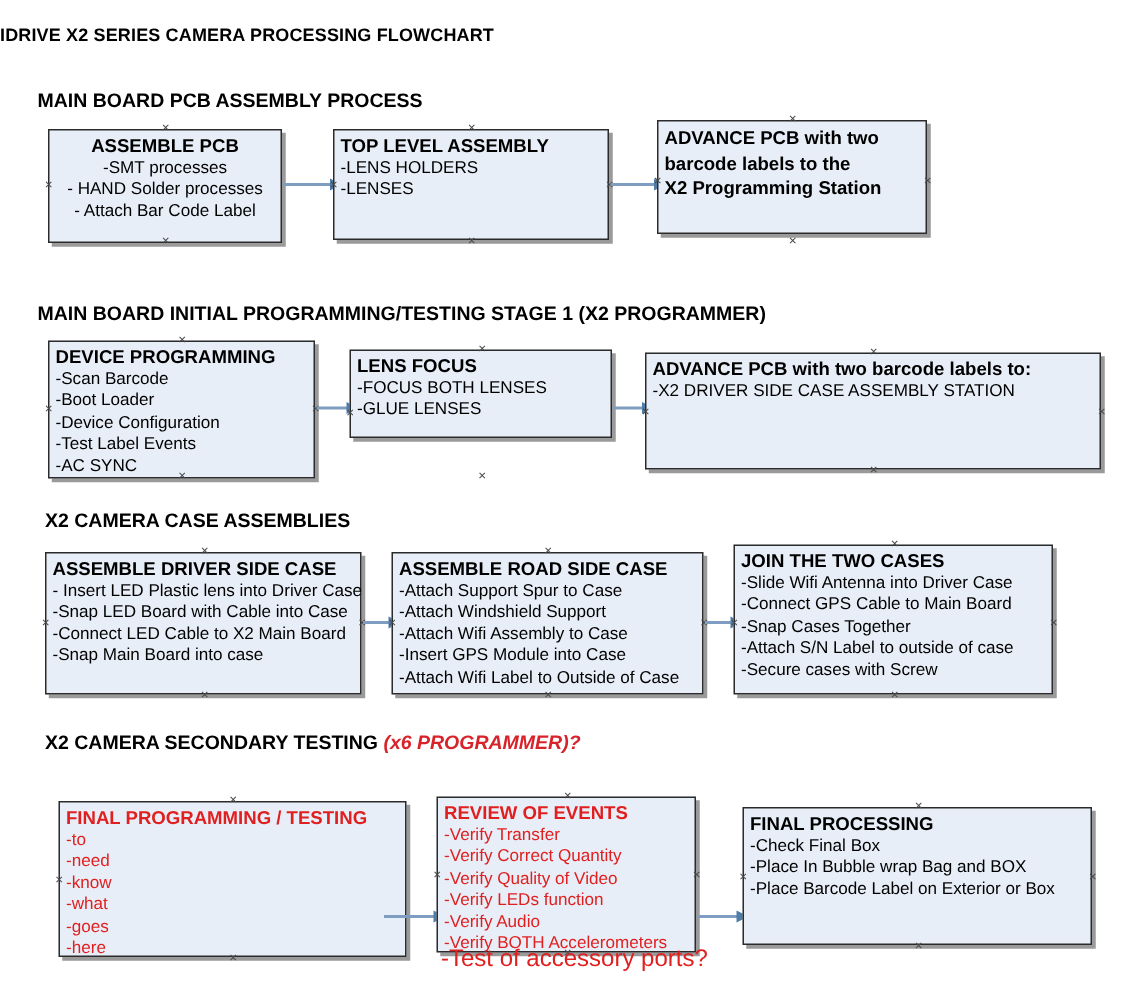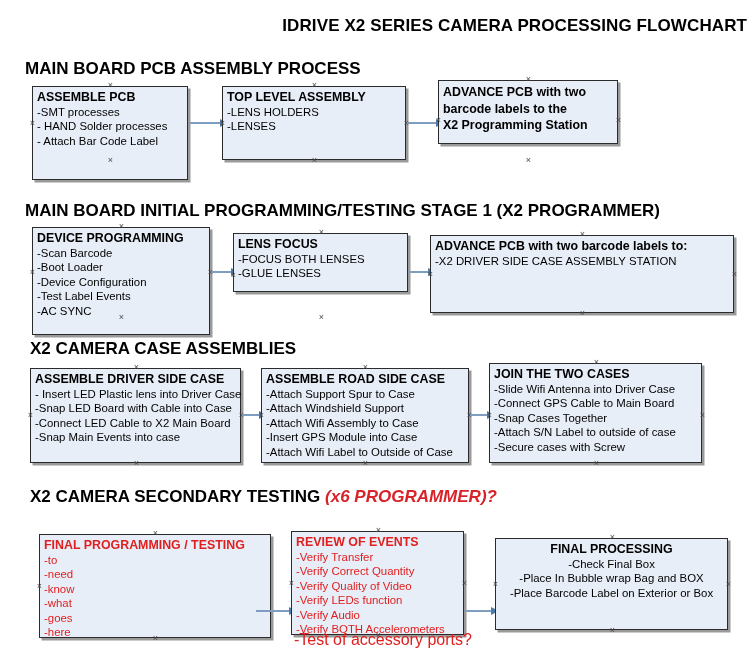--- a/index.html
+++ b/index.html
@@ -18,28 +18,28 @@
   #canvas {
     position: absolute;
     left: 0; top: 0;
     width: 747px;
     height: 662px;
   }
   .chart-title {
     position: absolute;
     left: 0; top: 16px;
     width: 747px;
-    text-align: right;
-    font-size: 17px;
+    text-align: left;
+    font-size: 12px;
     font-weight: bold;
     letter-spacing: 0.1px;
   }
   .section-title {
     position: absolute;
-    font-size: 17px;
+    font-size: 13px;
     font-weight: bold;
     white-space: nowrap;
   }
   .section-title .accent {
     color: #d8232a;
     font-style: italic;
   }
   .box {
     position: absolute;
     background: #e8eef7;
@@ -101,21 +101,21 @@
 <body>
 
 <div id="canvas">
 
   <div class="chart-title">IDRIVE X2  SERIES CAMERA PROCESSING FLOWCHART</div>
 
   <div class="section-title" style="left:25px; top:59px;">
     <span>MAIN BOARD PCB ASSEMBLY PROCESS</span>
   </div>
 
-  <div class="box" style="left:32px; top:86px; width:156px; height:94px;">
+  <div class="box" style="left:32px; top:86px; width:156px; height:76px;text-align:center;">
     <div class="box-head">ASSEMBLE PCB</div>
     <div class="box-line">-SMT processes</div>
     <div class="box-line">- HAND Solder processes</div>
     <div class="box-line">- Attach Bar Code Label</div>
     <div class="handle" style="left:-4px; top:33px;"></div>
     <div class="handle" style="left:74px; top:-5px;"></div>
     <div class="handle" style="left:74px; top:70px;"></div>
   </div>
 
   <div class="connector" style="left:189px; top:122px; width:32px;">
@@ -129,35 +129,35 @@
     <div class="handle" style="left:-4px; top:33px;"></div>
     <div class="handle" style="left:88px; top:-5px;"></div>
     <div class="handle" style="left:88px; top:70px;"></div>
     <div class="handle" style="left:180px; top:33px;"></div>
   </div>
 
   <div class="connector" style="left:407px; top:122px; width:30px;">
     <span class="arrowhead"></span>
   </div>
 
-  <div class="box multi-head" style="left:438px; top:80px; width:180px; height:64px;">
+  <div class="box multi-head" style="left:438px; top:80px; width:180px; height:76px;">
     <div class="box-head">ADVANCE PCB with two</div>
     <div class="box-head">barcode labels to the</div>
     <div class="box-head"> X2 Programming Station</div>
     <div class="handle" style="left:-4px; top:36px;"></div>
     <div class="handle" style="left:86px; top:-5px;"></div>
     <div class="handle" style="left:86px; top:76px;"></div>
     <div class="handle" style="left:176px; top:36px;"></div>
   </div>
 
   <div class="section-title" style="left:25px; top:201px;">
     <span>MAIN BOARD INITIAL PROGRAMMING/TESTING STAGE 1 (X2 PROGRAMMER)</span>
   </div>
 
-  <div class="box" style="left:32px; top:227px; width:178px; height:108px;">
+  <div class="box" style="left:32px; top:227px; width:178px; height:92px;">
     <div class="box-head">DEVICE PROGRAMMING</div>
     <div class="box-line">-Scan Barcode</div>
     <div class="box-line">-Boot Loader</div>
     <div class="box-line">-Device Configuration</div>
     <div class="box-line">-Test Label Events</div>
     <div class="box-line">-AC SYNC</div>
     <div class="handle" style="left:-4px; top:41px;"></div>
     <div class="handle" style="left:85px; top:-5px;"></div>
     <div class="handle" style="left:85px; top:86px;"></div>
     <div class="handle" style="left:174px; top:41px;"></div>
@@ -191,21 +191,21 @@
 
   <div class="section-title" style="left:30px; top:339px;">
     <span>X2 CAMERA CASE ASSEMBLIES</span>
   </div>
 
   <div class="box" style="left:30px; top:368px; width:211px; height:95px;">
     <div class="box-head">ASSEMBLE DRIVER SIDE CASE</div>
     <div class="box-line">- Insert LED Plastic lens into Driver Case</div>
     <div class="box-line">-Snap LED Board with Cable into Case</div>
     <div class="box-line">-Connect LED Cable to X2 Main Board</div>
-    <div class="box-line">-Snap Main Events into case</div>
+    <div class="box-line">-Snap Main Board into case</div>
     <div class="handle" style="left:-4px; top:43px;"></div>
     <div class="handle" style="left:102px; top:-5px;"></div>
     <div class="handle" style="left:102px; top:91px;"></div>
     <div class="handle" style="left:207px; top:43px;"></div>
   </div>
 
   <div class="connector" style="left:242px; top:414px; width:18px;">
     <span class="arrowhead"></span>
   </div>
 
@@ -272,21 +272,21 @@
     <div class="handle" style="left:83px; top:-5px;"></div>
     <div class="handle" style="left:83px; top:100px;"></div>
     <div class="handle" style="left:169px; top:48px;"></div>
   </div>
   <div class="overflow-line" style="left:294px; top:633px;">-Test of accessory ports?</div>
 
   <div class="connector" style="left:465px; top:610px; width:27px;">
     <span class="arrowhead"></span>
   </div>
 
-  <div class="box" style="left:495px; top:538px; width:233px; height:92px;text-align:center;">
+  <div class="box" style="left:495px; top:538px; width:233px; height:92px;">
     <div class="box-head">FINAL PROCESSING</div>
     <div class="box-line"> -Check Final Box</div>
     <div class="box-line">-Place In Bubble wrap Bag and BOX</div>
     <div class="box-line">-Place Barcode Label on Exterior or Box</div>
     <div class="handle" style="left:-4px; top:42px;"></div>
     <div class="handle" style="left:113px; top:-5px;"></div>
     <div class="handle" style="left:113px; top:88px;"></div>
     <div class="handle" style="left:229px; top:42px;"></div>
   </div>
 

